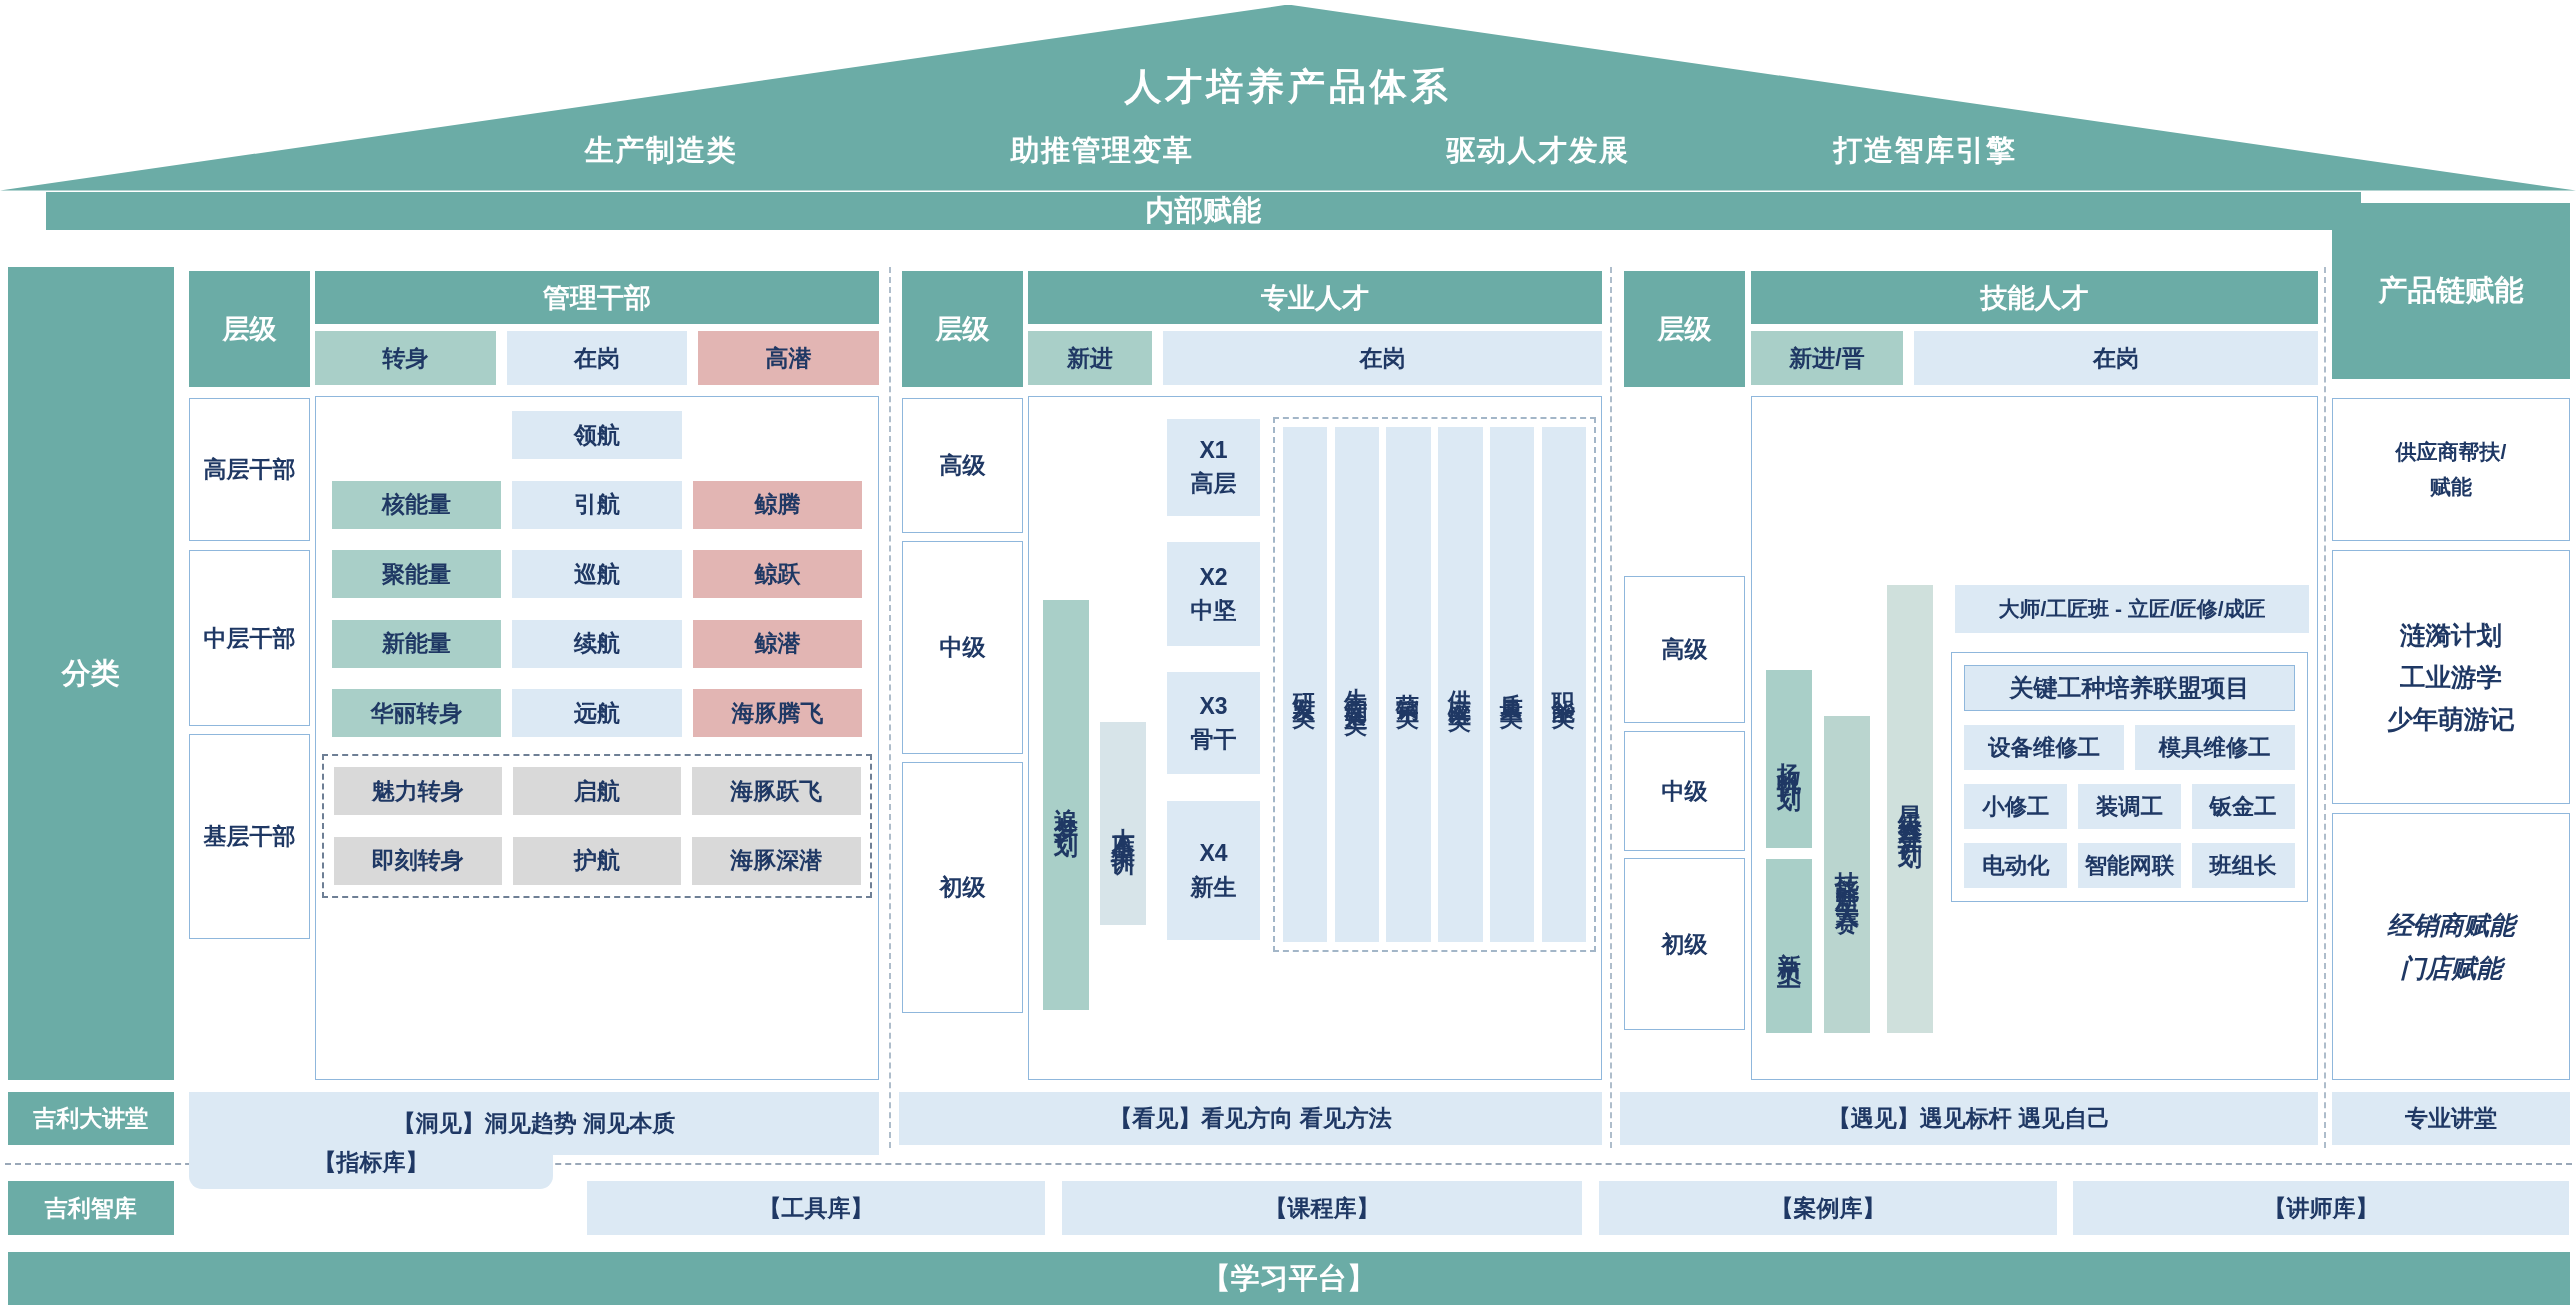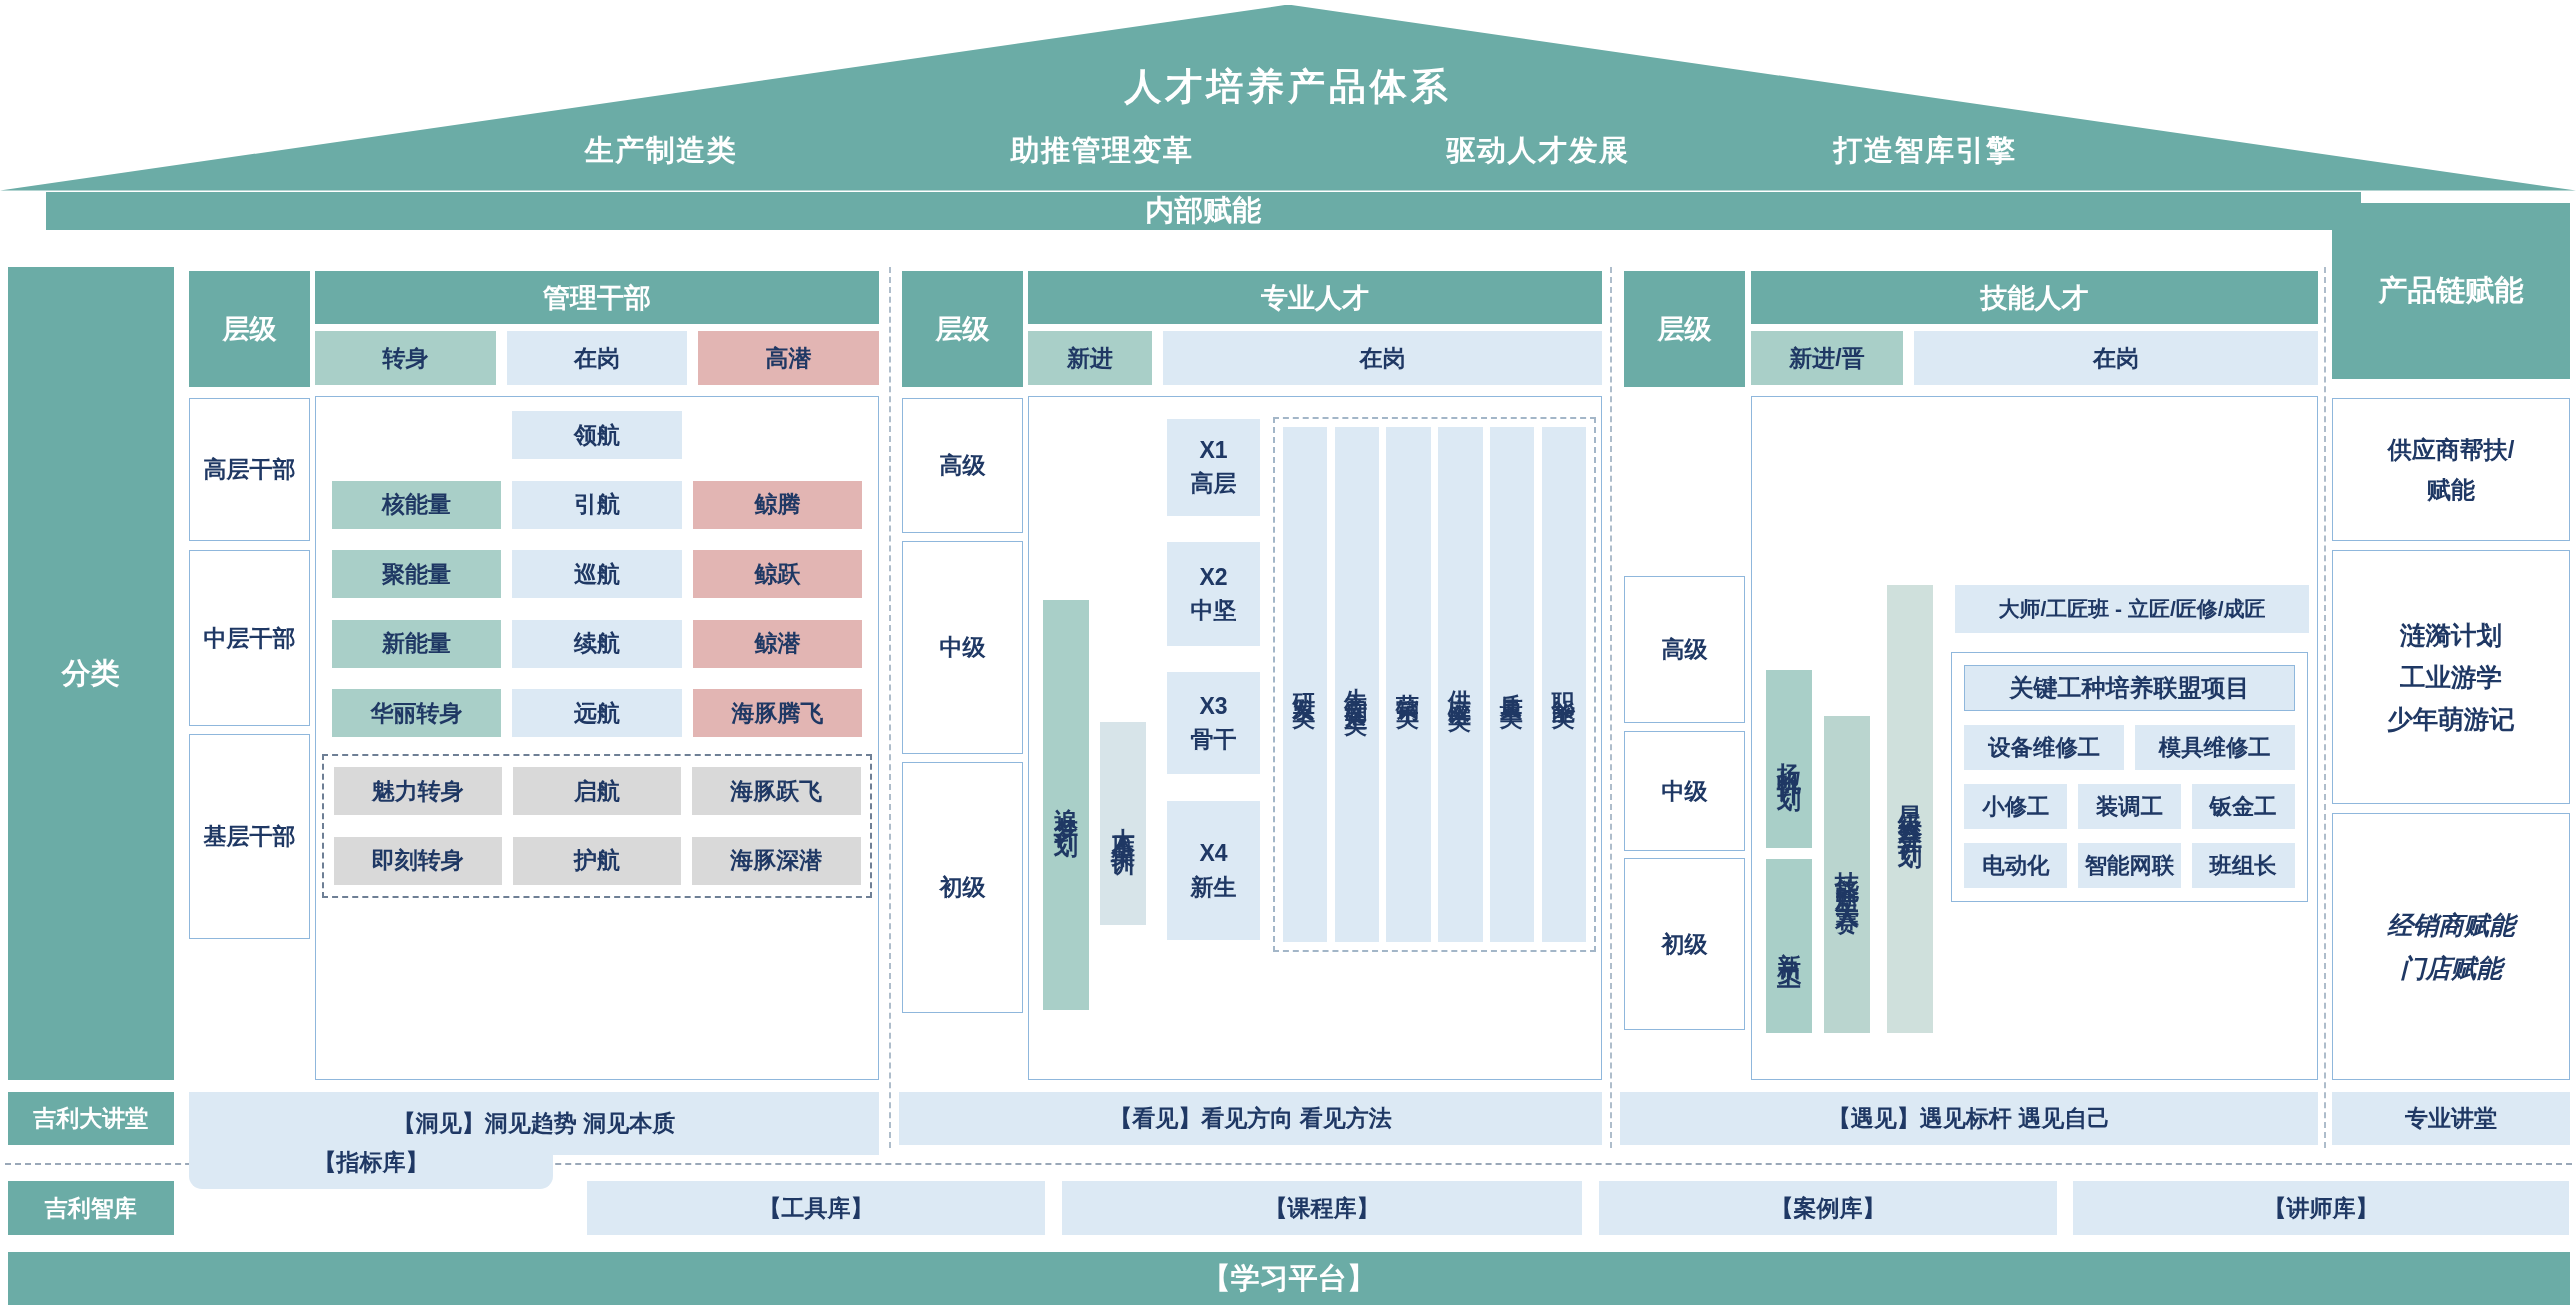--- a/index.html
+++ b/index.html
@@ -174,21 +174,21 @@
         <div class="cell lb">钣金工</div>
       </div>
       <div class="jobrow">
         <div class="cell lb">电动化</div>
         <div class="cell lb">智能网联</div>
         <div class="cell lb">班组长</div>
       </div>
     </div>
   </div>
 
-  <div class="abs cell wbox pre" style="left:2332px;top:398px;width:238px;height:143px;font-size:24px;">供应商帮扶/
+  <div class="abs cell wbox pre" style="left:2332px;top:398px;width:238px;height:143px;font-size:21px;">供应商帮扶/
 赋能</div>
   <div class="abs cell wbox pre" style="left:2332px;top:550px;width:238px;height:254px;font-size:25.5px;">涟漪计划
 工业游学
 少年萌游记</div>
   <div class="abs cell wbox pre" style="left:2332px;top:813px;width:238px;height:267px;font-size:25.5px;font-style:italic;">经销商赋能
 门店赋能</div>
 
   <div class="abs cell teal-blk t-sub" style="left:7.7px;top:1092px;width:166px;height:53px;">吉利大讲堂</div>
   <div class="abs cell lb t-sub" style="left:189px;top:1092px;width:690px;height:63px;">【洞见】洞见趋势 洞见本质</div>
   <div class="abs cell lb t-sub" style="left:899px;top:1092px;width:703px;height:53px;">【看见】看见方向 看见方法</div>

